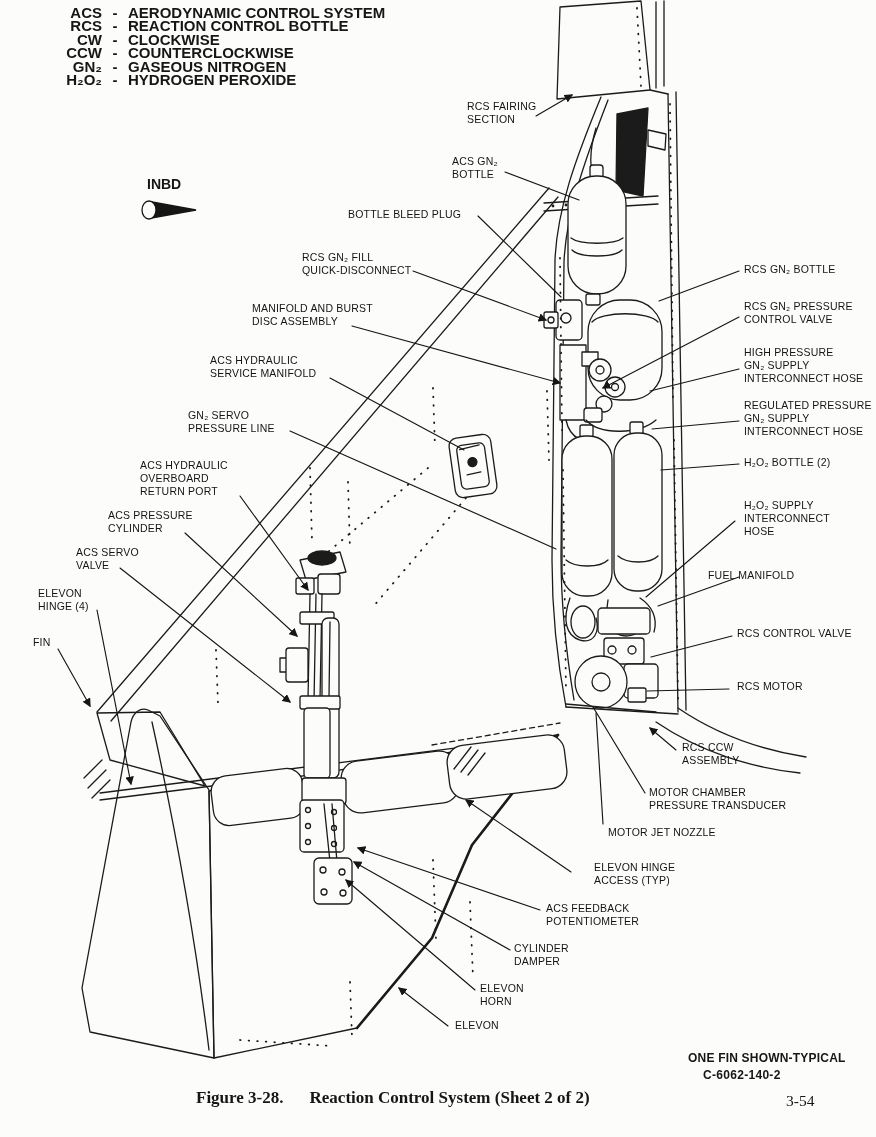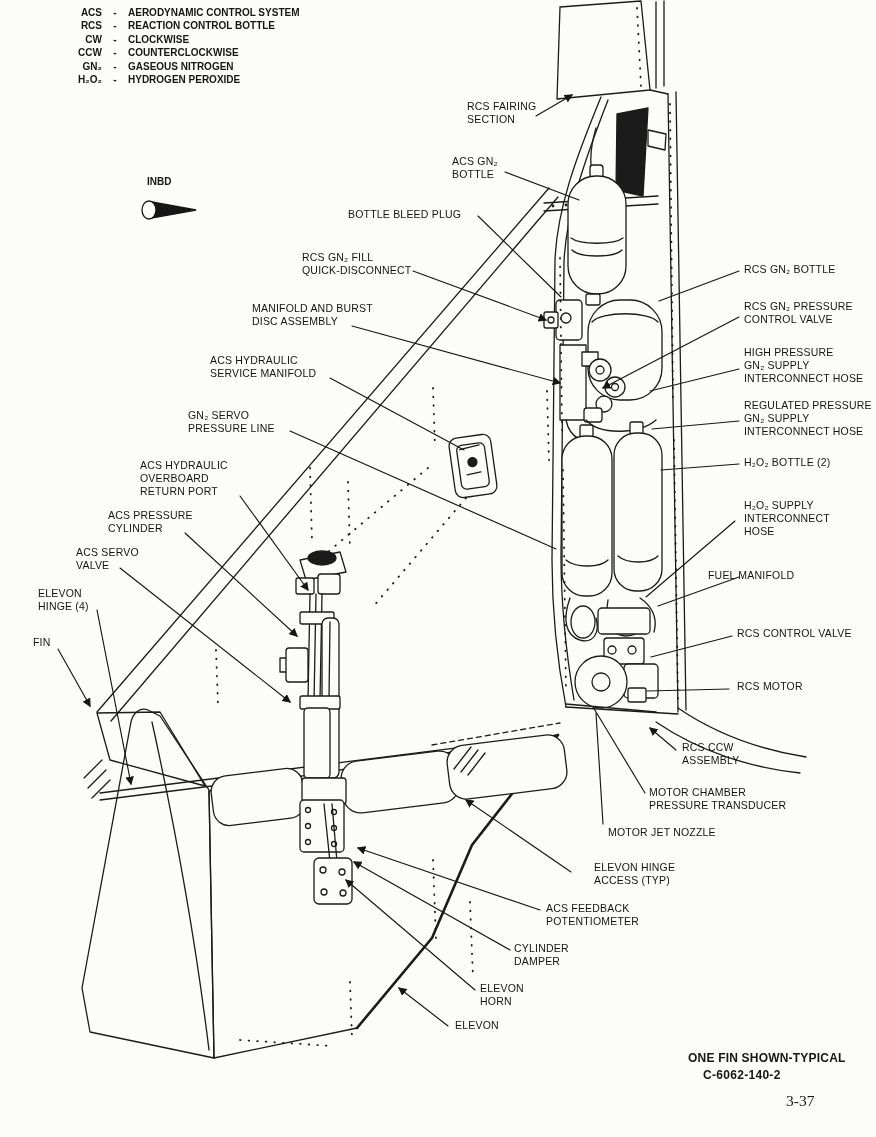--- a/index.html
+++ b/index.html
@@ -1,25 +1,25 @@
 <!DOCTYPE html>
 <html><head>
 <meta charset="utf-8">
 <style>
   html,body{margin:0;padding:0;background:#e8e8e4;}
   #page{position:relative;width:876px;height:1137px;background:#fcfcfa;overflow:hidden;
         font-family:"Liberation Sans",sans-serif;color:#161616;}
   svg{position:absolute;left:0;top:0;}
   .callout{position:absolute;font-size:10.5px;font-weight:400;line-height:13px;
            letter-spacing:.2px;white-space:pre-line;color:#141414;}
-  #legend{position:absolute;left:56px;top:6px;font-size:10px;font-weight:700;line-height:13.4px;}
+  #legend{position:absolute;left:56px;top:6px;font-size:15px;font-weight:700;line-height:13.4px;}
   .legend-row{display:flex;}
   .legend-abbr{display:inline-block;width:46px;text-align:right;}
   .legend-dash{display:inline-block;width:26px;text-align:center;}
-  #inbd{position:absolute;left:147px;top:176px;font-size:10px;font-weight:700;}
+  #inbd{position:absolute;left:147px;top:176px;font-size:14px;font-weight:700;}
   #note{position:absolute;left:688px;top:1051px;font-size:12px;font-weight:600;letter-spacing:.2px;}
   #drawno{position:absolute;left:703px;top:1068px;font-size:12px;font-weight:700;letter-spacing:.3px;}
   #caption{position:absolute;left:196px;top:1088px;font-family:"Liberation Serif",serif;
            font-size:17px;font-weight:700;}
   #caption .gap{display:inline-block;width:26px;}
   #pagenum{position:absolute;left:786px;top:1092px;font-family:"Liberation Serif",serif;
            font-size:15.5px;font-weight:500;}
 </style>
 </head>
 <body>
@@ -313,15 +313,18 @@
   <div class="callout" style="left:546px;top:902px">ACS FEEDBACK
 POTENTIOMETER</div>
   <div class="callout" style="left:514px;top:942px">CYLINDER
 DAMPER</div>
   <div class="callout" style="left:480px;top:982px">ELEVON
 HORN</div>
   <div class="callout" style="left:455px;top:1019px">ELEVON</div>
 
   <div id="note">ONE FIN SHOWN-TYPICAL</div>
   <div id="drawno">C-6062-140-2</div>
-  <div id="pagenum">3-37</div>
+  <div id="caption">
+    <span>Figure 3-28.</span><span class="gap"></span><span>Reaction Control System (Sheet 2 of 2)</span>
+  </div>
+  <div id="pagenum">3-54</div>
 
 </div>
 
 </body></html>

